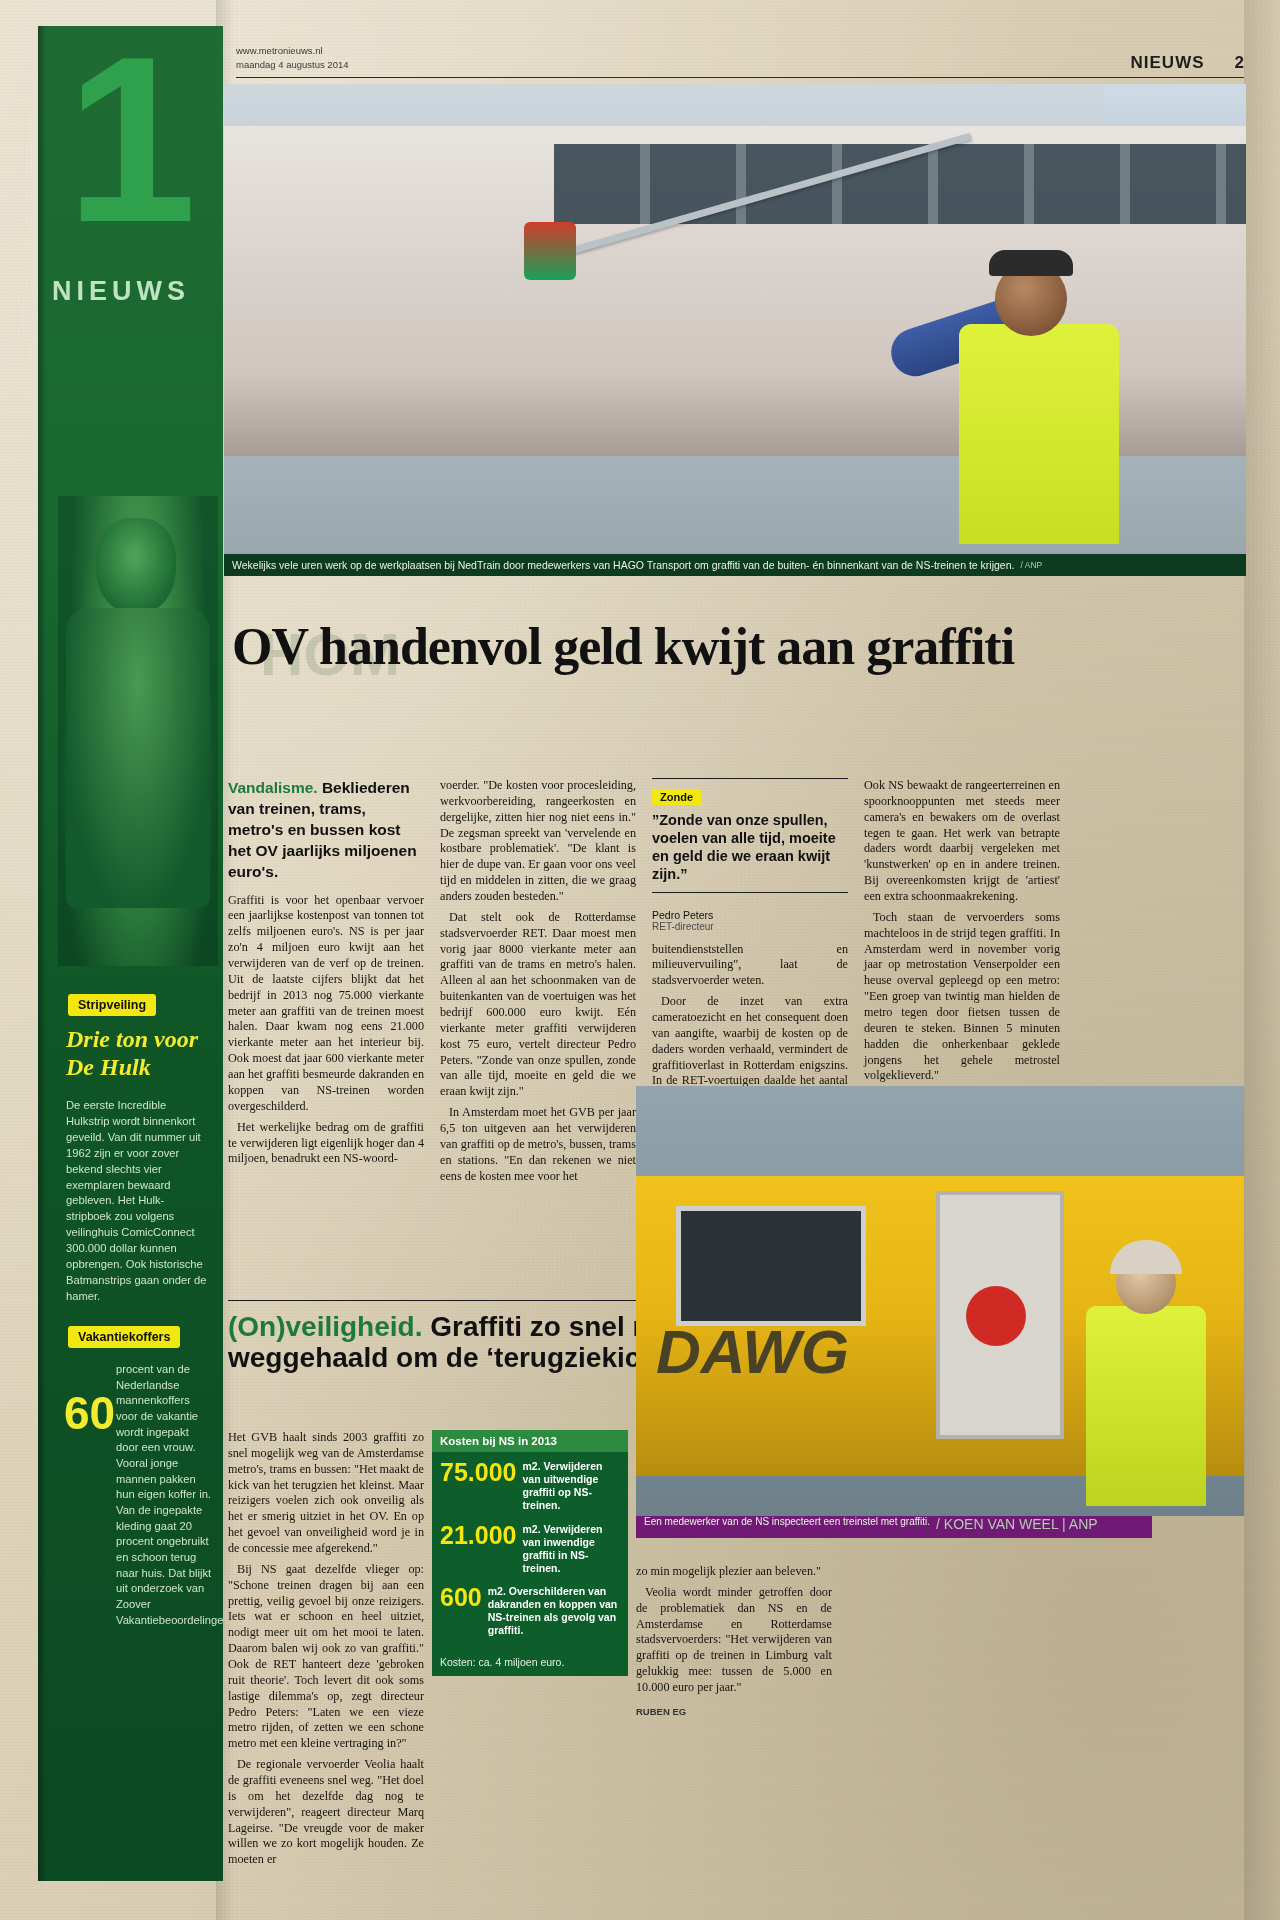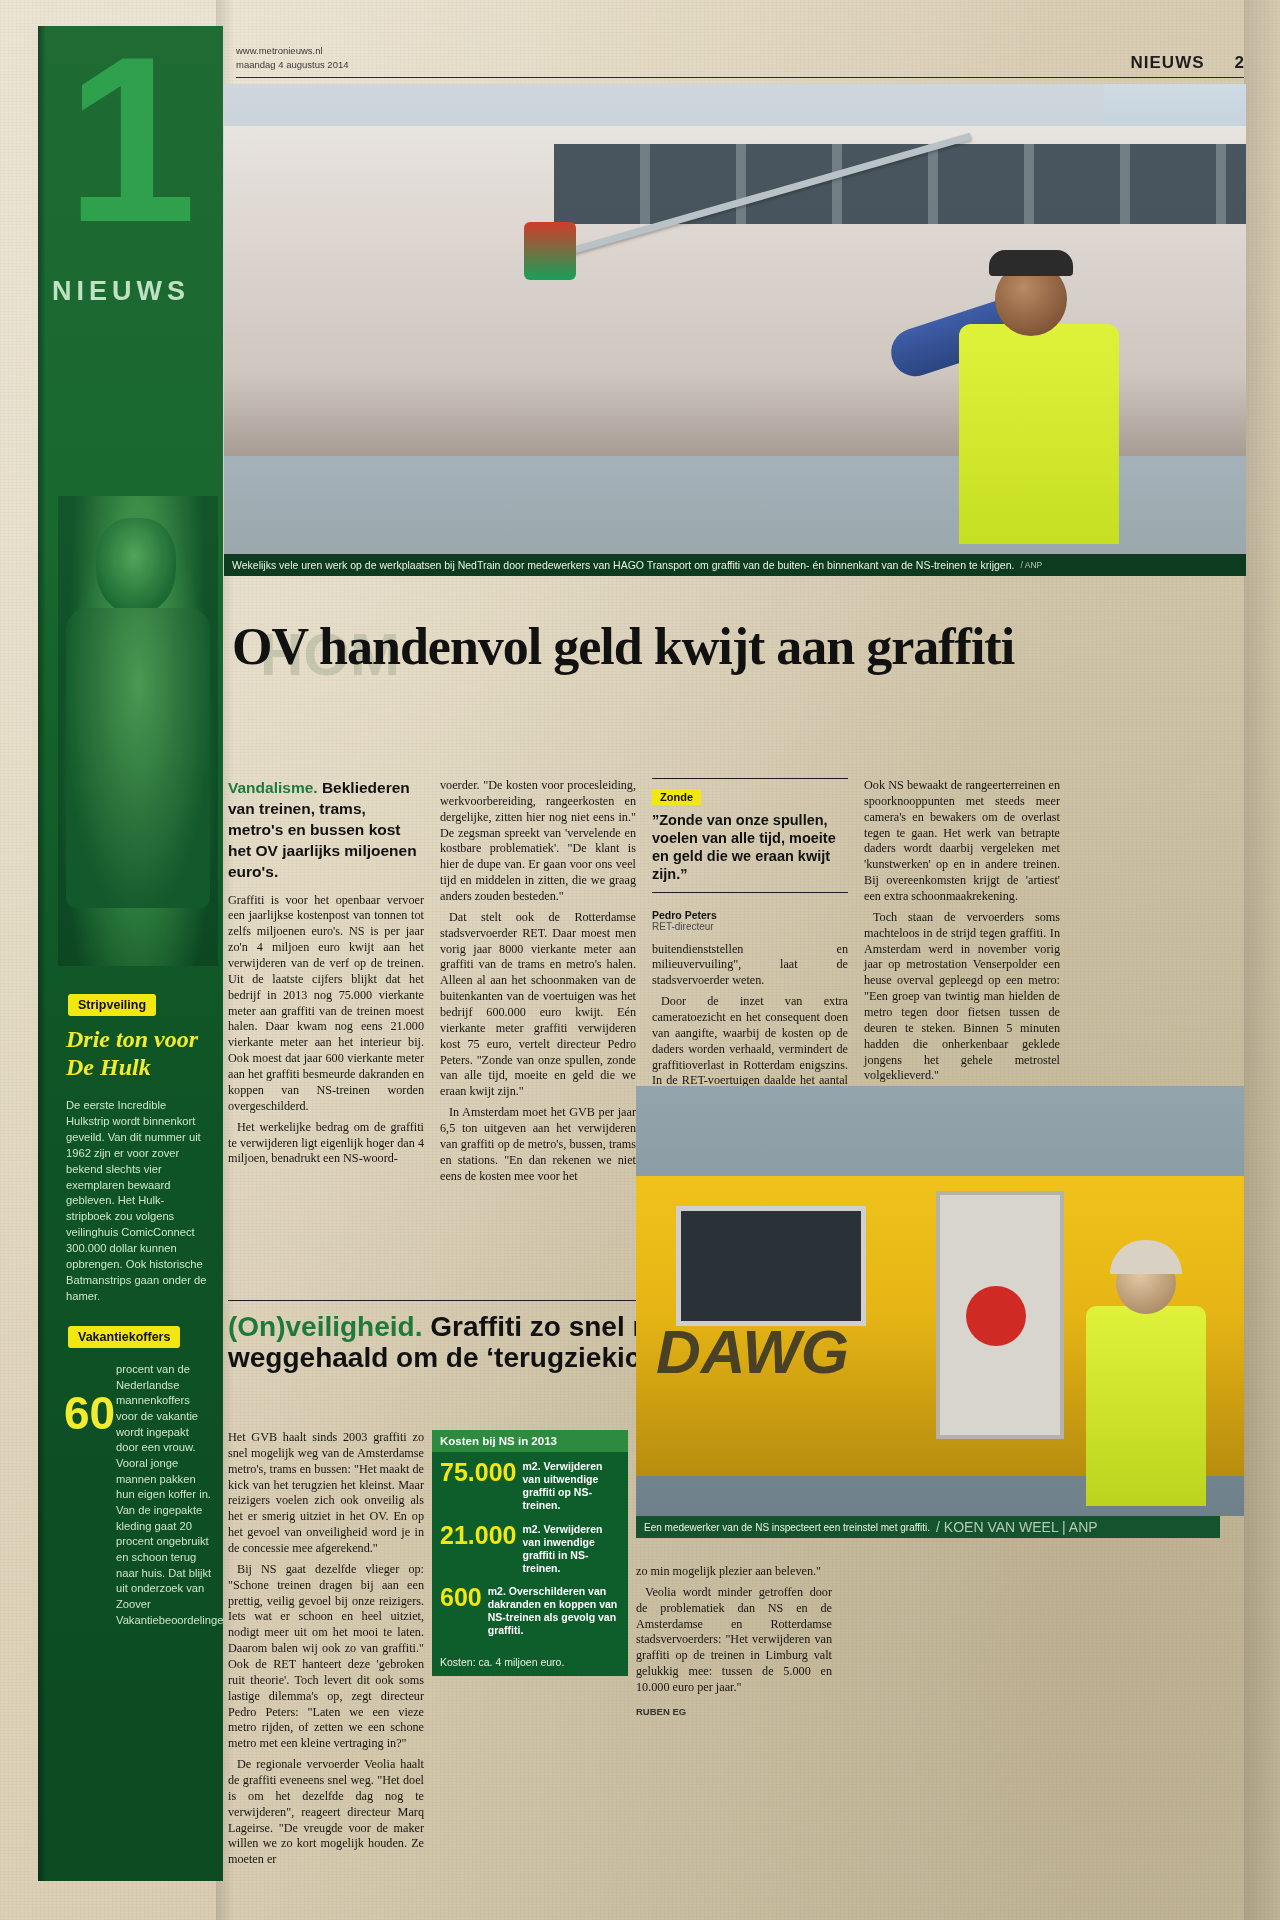--- a/index.html
+++ b/index.html
@@ -208,21 +208,21 @@
   .quotebox{
     border-top:1.5px solid #1d1d1d;border-bottom:1.5px solid #1d1d1d;padding:8px 0 8px 0;margin-bottom:8px;
   }
   .quote-tag{
     display:inline-block;background:#f3e712;color:#111;
     font-family:"Liberation Sans", sans-serif;font-weight:bold;font-size:11px;padding:2px 8px;margin-bottom:6px;
   }
   .quote-text{
     font-family:"Liberation Sans", sans-serif;font-weight:bold;font-size:14.5px;line-height:1.25;color:#111;
   }
-  .quote-by{font-family:"Liberation Sans", sans-serif;font-size:10.5px;margin-top:16px;color:#111;font-weight:bold;}
+  .quote-by{font-family:"Liberation Sans", sans-serif;font-size:10.5px;margin-top:16px;color:#111;}
   .quote-role{font-family:"Liberation Sans", sans-serif;font-size:10px;color:#4a4a4a;}
 
   .byline{
     display:flex;gap:8px;margin-top:10px;align-items:flex-start;
   }
   .byline .ava{width:40px;height:40px;background:linear-gradient(180deg,#8a7f6c,#4a4337);}
   .byline .bn{font-family:"Liberation Sans", sans-serif;font-weight:bold;font-size:11.5px;line-height:1.15;color:#111;}
   .byline .be{font-family:"Liberation Sans", sans-serif;font-size:9px;color:#4a4a4a;margin-top:3px;}
 
   
@@ -262,22 +262,22 @@
   .p2-red{position:absolute;left:330px;top:200px;width:60px;height:60px;border-radius:50%;background:#cf2a24;}
   .p2-tag{
     position:absolute;left:20px;top:230px;font-family:"Liberation Sans", sans-serif;font-weight:bold;
     font-size:62px;color:#2b2b2b;font-style:italic;opacity:.82;
   }
   .p2-worker{position:absolute;left:440px;top:110px;width:150px;height:300px;}
   .p2-worker .vest{position:absolute;left:10px;top:110px;width:120px;height:200px;background:linear-gradient(180deg,#dff23a,#bcd41e);border-radius:10px 10px 0 0;}
   .p2-worker .head{position:absolute;left:40px;top:56px;width:60px;height:62px;border-radius:50%;background:radial-gradient(circle at 40% 35%,#e3c9a5,#9c7b55);}
   .p2-worker .hair{position:absolute;left:34px;top:44px;width:72px;height:34px;border-radius:34px 34px 0 0;background:#d9d2c4;}
   .photo2-cap{
-    position:absolute;left:636px;top:1516px;width:584px;height:22px;background:#14532d;color:#eef3e8;
-    font-family:"Liberation Sans", sans-serif;font-size:10px;display:flex;align-items:center;padding:0 8px;box-sizing:border-box;
+    position:absolute;left:636px;top:1516px;width:516px;height:22px;background:#701a75;color:#eef3e8;
+    font-family:"Liberation Sans", sans-serif;font-size:10px;display:flex;align-items:flex-start;padding:0 8px;box-sizing:border-box;
   }
   .photo2-cap .credit{color:#b7c9b5;margin-left:6px;font-size:14px;}
 
   .cols3{position:absolute;left:636px;top:1548px;width:608px;display:flex;gap:16px;}
   .endmark{font-family:"Liberation Sans", sans-serif;font-weight:bold;font-size:9.5px;color:#333;}
 
   
   .bleed-right{
     position:absolute;right:0;top:0;width:36px;height:1920px;
     background:linear-gradient(90deg,rgba(0,0,0,.10),rgba(0,0,0,0));

